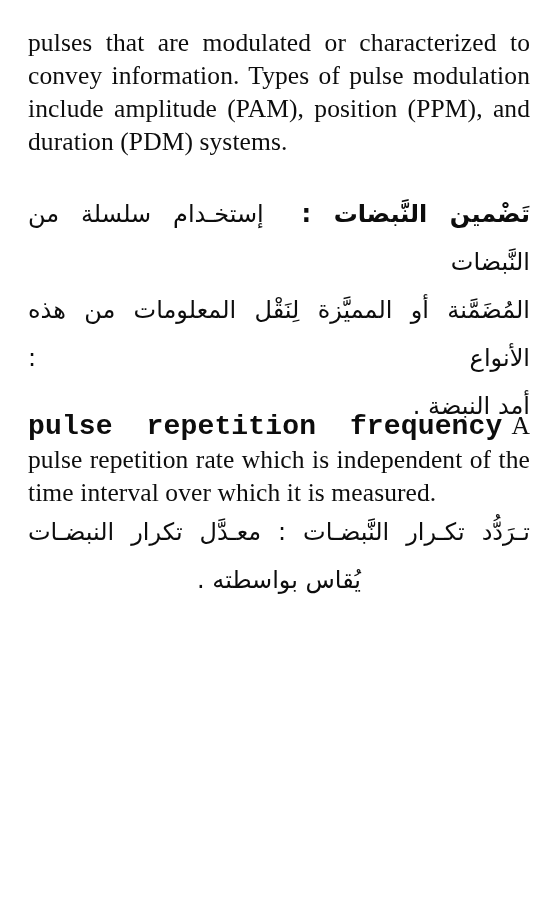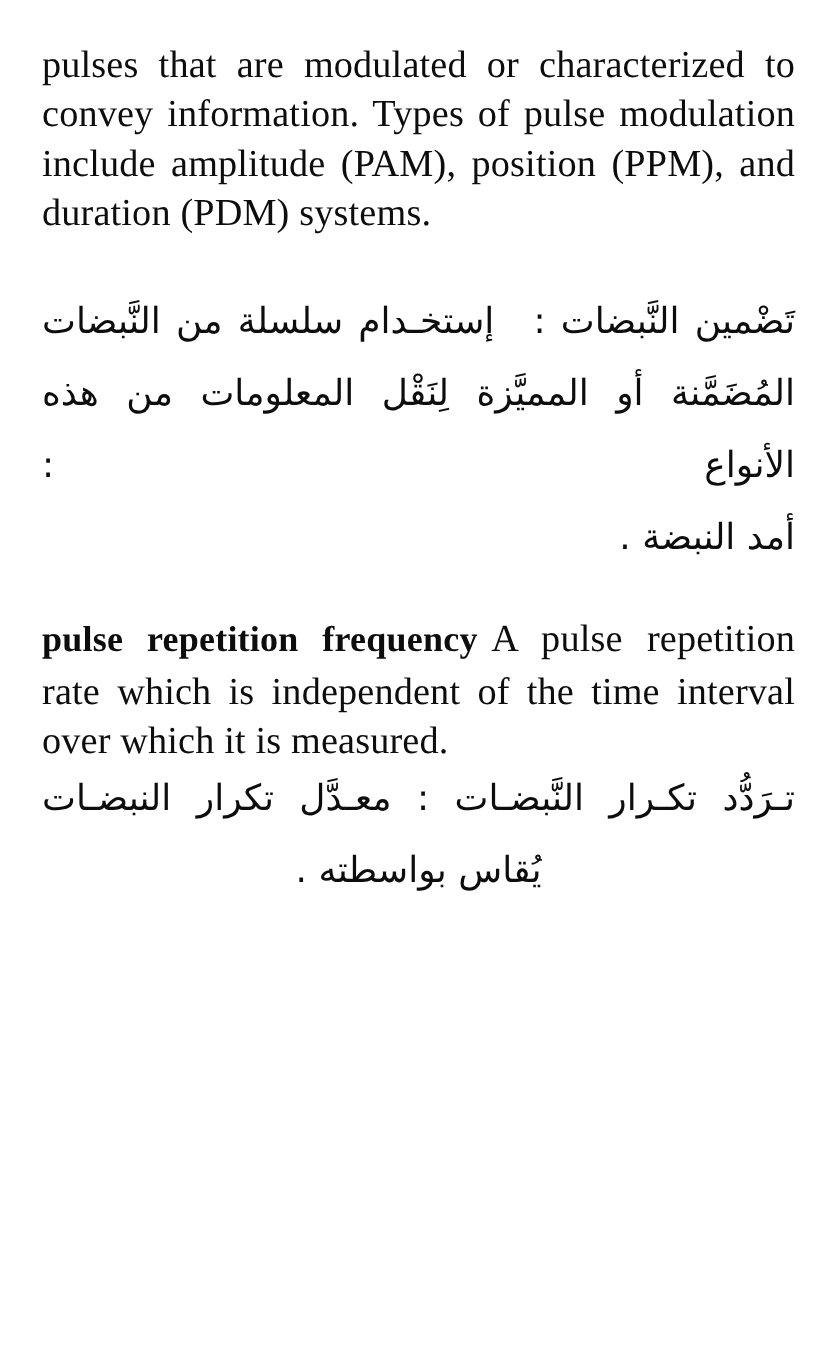--- a/index.html
+++ b/index.html
@@ -30,23 +30,23 @@
     font-family: "Liberation Serif", "DejaVu Serif", serif;
     font-size: 25.5px;
     line-height: 33px;
     text-align: justify;
     text-align-last: left;
     color: #0d0d0d;
     letter-spacing: 0.1px;
   }
 
   .headword {
-    font-family: Liberation Serif, serif;
+    font-family: Liberation Mono, monospace;
     font-weight: bold;
-    font-size: 24px;
+    font-size: 28px;
     letter-spacing: 0.15px;
     margin-top: 24px;
   }
   .hw-gap { display: inline-block; width: 9px; }
 
   
   .ar-block {
     direction: rtl;
     unicode-bidi: bidi-override;
     font-family: "DejaVu Sans", "Liberation Sans", sans-serif;
@@ -60,21 +60,21 @@
     display: block;
     white-space: nowrap;
   }
   .ar-line.justify-rtl {
     text-align: justify;
     text-align-last: justify;
     white-space: normal;
   }
   .ar-line.right  { text-align: right; }
   .ar-line.center { text-align: center; }
-  .ar-bold { font-weight: normal; margin-left: 16px; }
+  .ar-bold { font-weight: bold; margin-left: 16px; }
 
   
   .row { position: absolute; left: 0; width: 502px; }
 </style>
 </head>
 <body>
 
 <div class="page">
 
   <div class="row" style="top:26px;">

